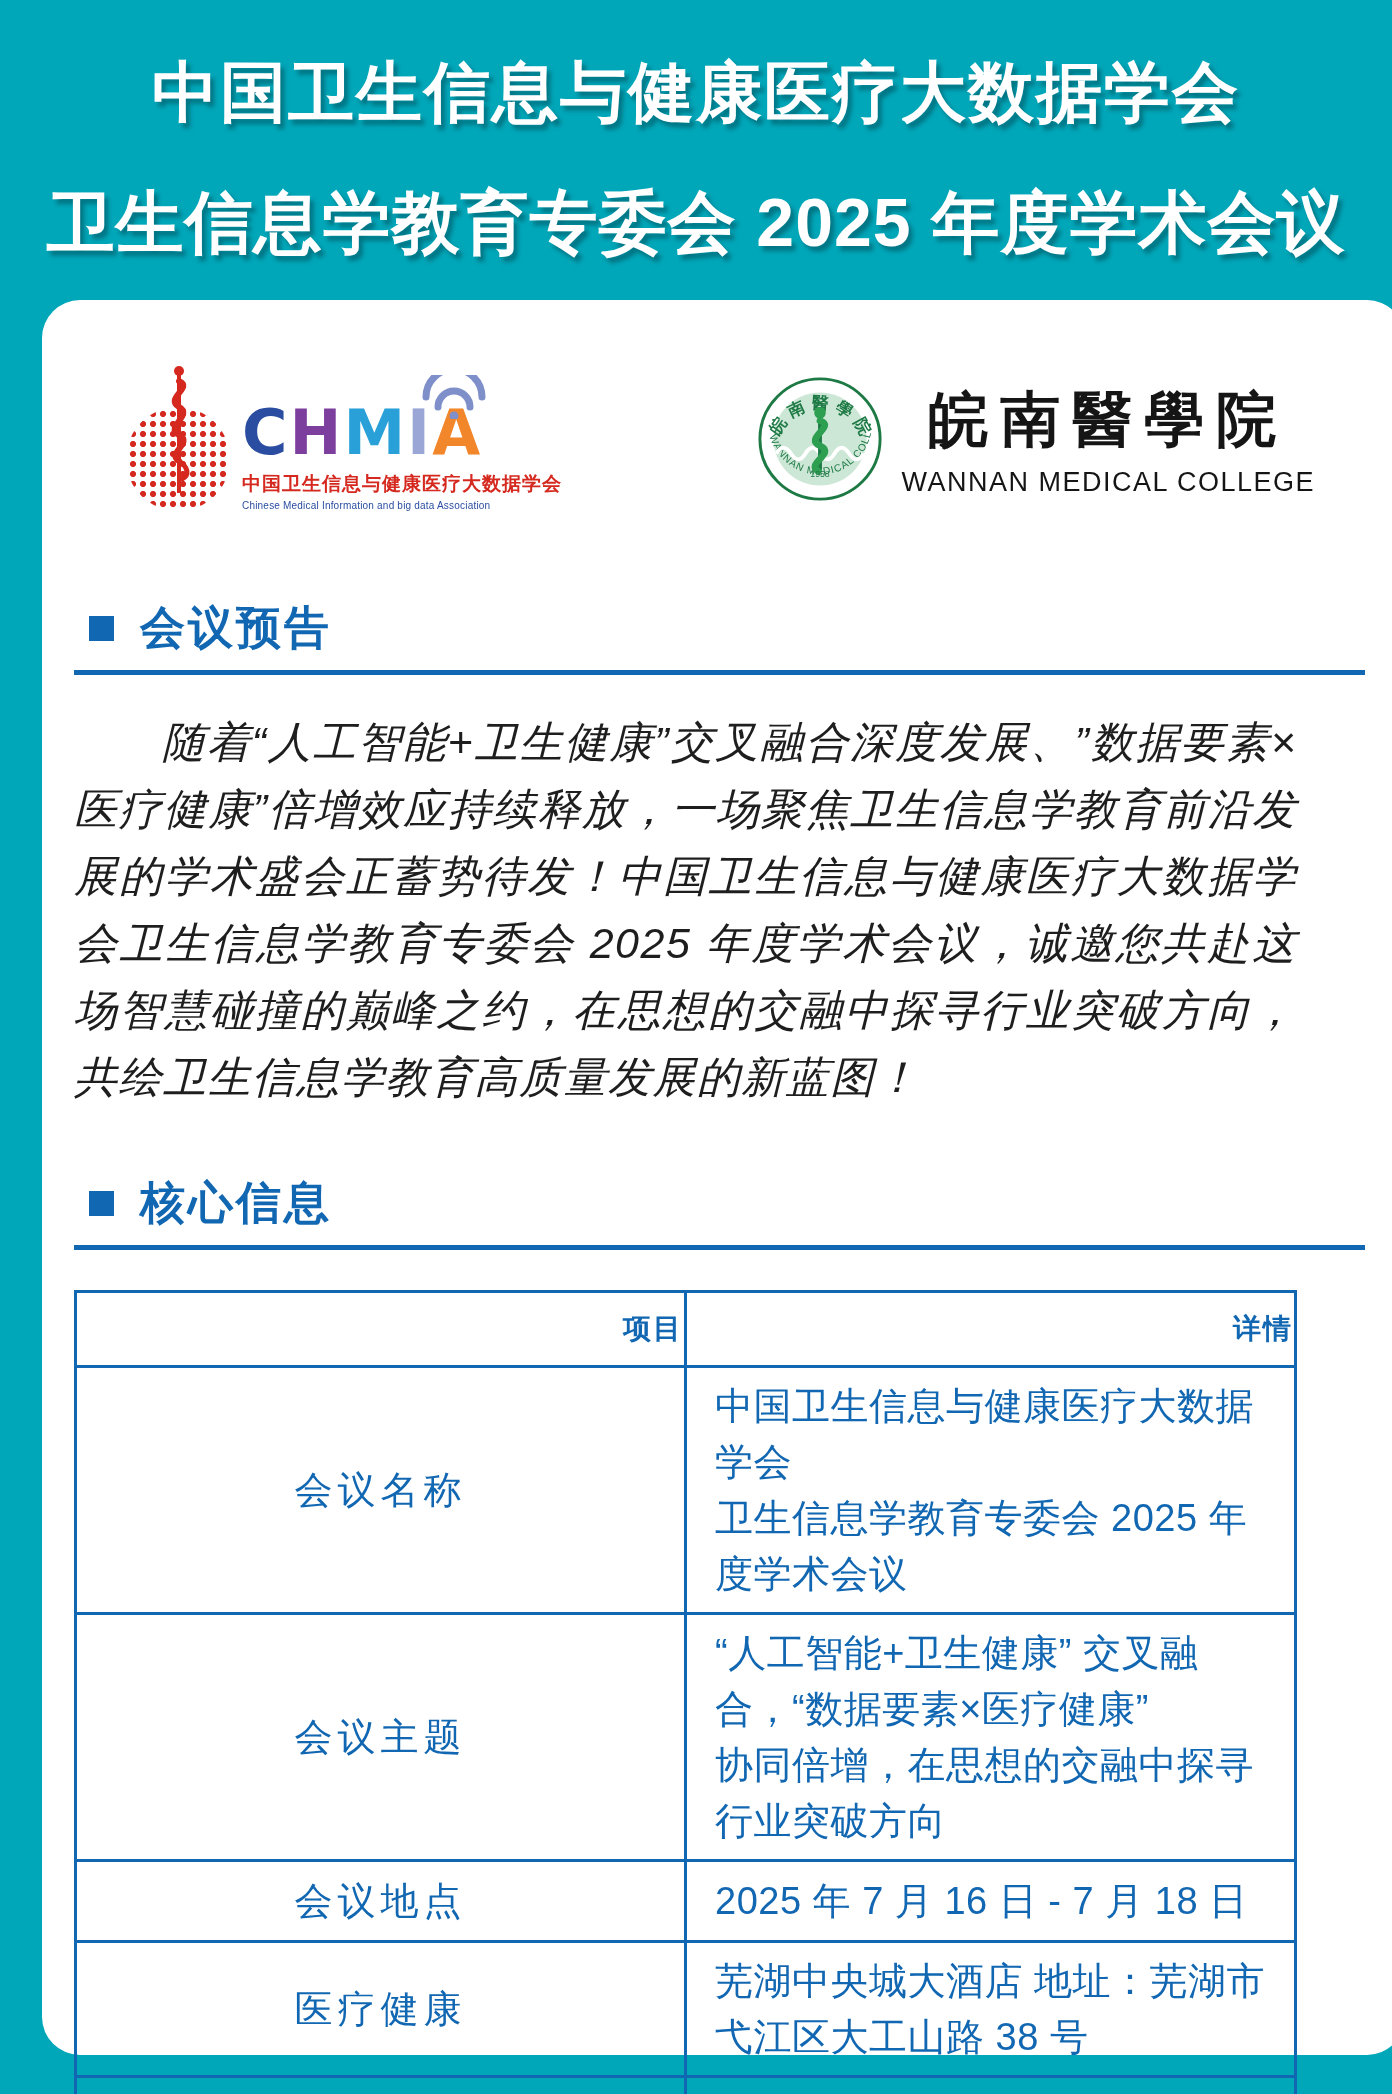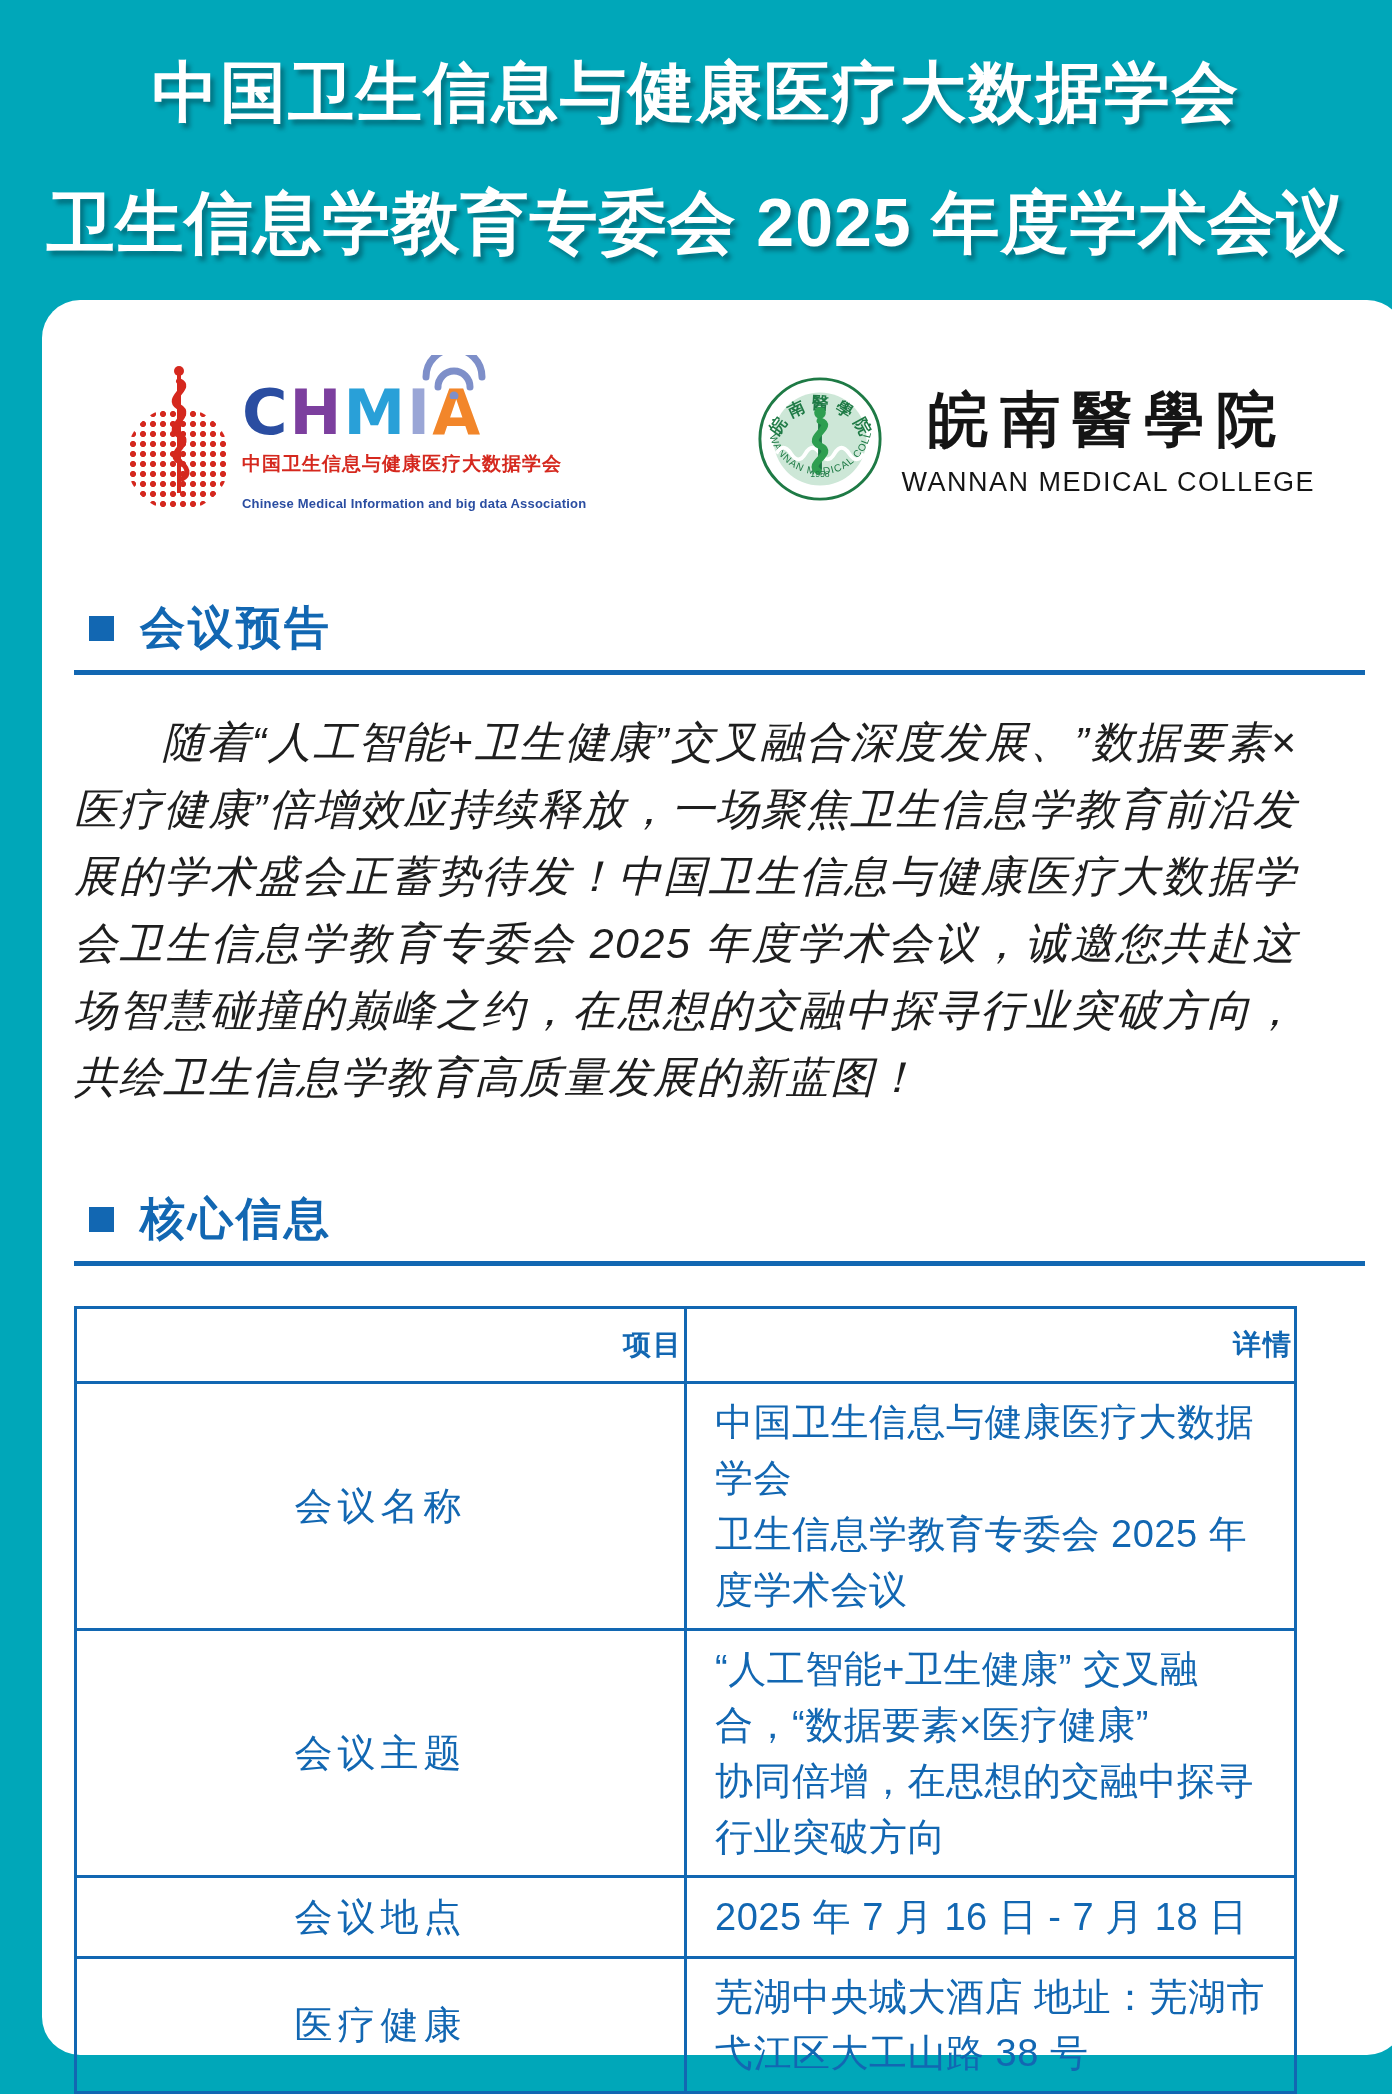--- a/index.html
+++ b/index.html
@@ -37,29 +37,29 @@
     background-image:radial-gradient(circle,#d5281e 2.7px,rgba(213,40,30,0) 3.4px);
     background-size:10px 10px;background-position:2px 2px;
   }
   .globe svg{position:absolute;left:34px;top:0;}
   .chmia-right{margin-left:12px;padding-bottom:2px;}
   .chmia-letters{position:relative;font-weight:bold;font-size:62px;line-height:60px;
                  font-family:"DejaVu Sans","Liberation Sans",sans-serif;letter-spacing:2px;}
   .lc0{color:#2a4da1;} .lc1{color:#7c3f9e;} .lc2{color:#29a0d8;} .lc3{color:#9aa6d6;} .lc4{color:#f2862a;}
   .wifi{position:absolute;top:-28px;left:176px;}
   .chmia-cn{margin-top:8px;color:#d5281e;font-weight:bold;font-size:19px;letter-spacing:1px;}
-  .chmia-en{margin-top:19px;color:#2a4da1;font-weight:bold;font-size:13px;letter-spacing:.2px;}
+  .chmia-en{margin-top:3px;color:#2a4da1;font-weight:normal;font-size:10px;letter-spacing:.2px;}
   .wmc{display:flex;align-items:center;}
   .wmc-right{margin-left:18px;text-align:center;}
   .wmc-cn{font-family:"DejaVu Serif","Liberation Serif",serif;font-weight:bold;color:#151515;
           font-size:60px;letter-spacing:12px;white-space:nowrap;}
   .wmc-en{margin-top:6px;color:#151515;font-size:27px;letter-spacing:1.5px;white-space:nowrap;}
   
   .sec{margin-top:84px;}
-  .sec2{margin-top:78px;}
+  .sec2{margin-top:62px;}
   .sec-head{display:flex;align-items:center;gap:12px;}
   .sec-square{width:25px;height:25px;background:#1267b2;margin:0 14px 0 15px;flex:none;}
   .sec-title{color:#1267b2;font-weight:bold;font-size:45px;letter-spacing:3px;}
   .sec-line{height:5px;background:#1267b2;margin-top:12px;width:100%;}
   
   .para{
     margin-top:34px;width:1223px;color:#1e1e1e;
     font-size:43px;line-height:67px;letter-spacing:1.5px;
     text-align:justify;text-indent:88px;font-style:italic;
   }

